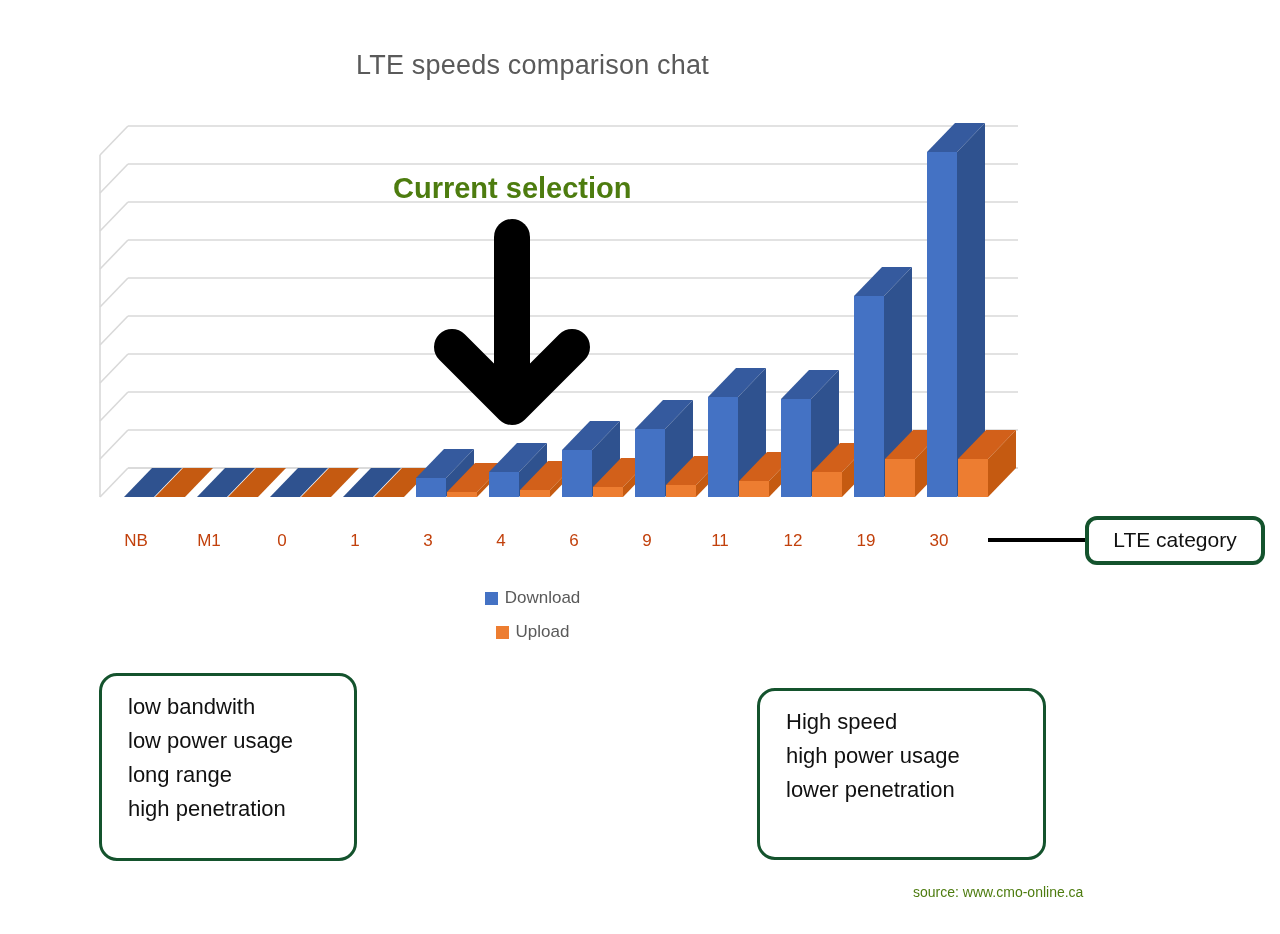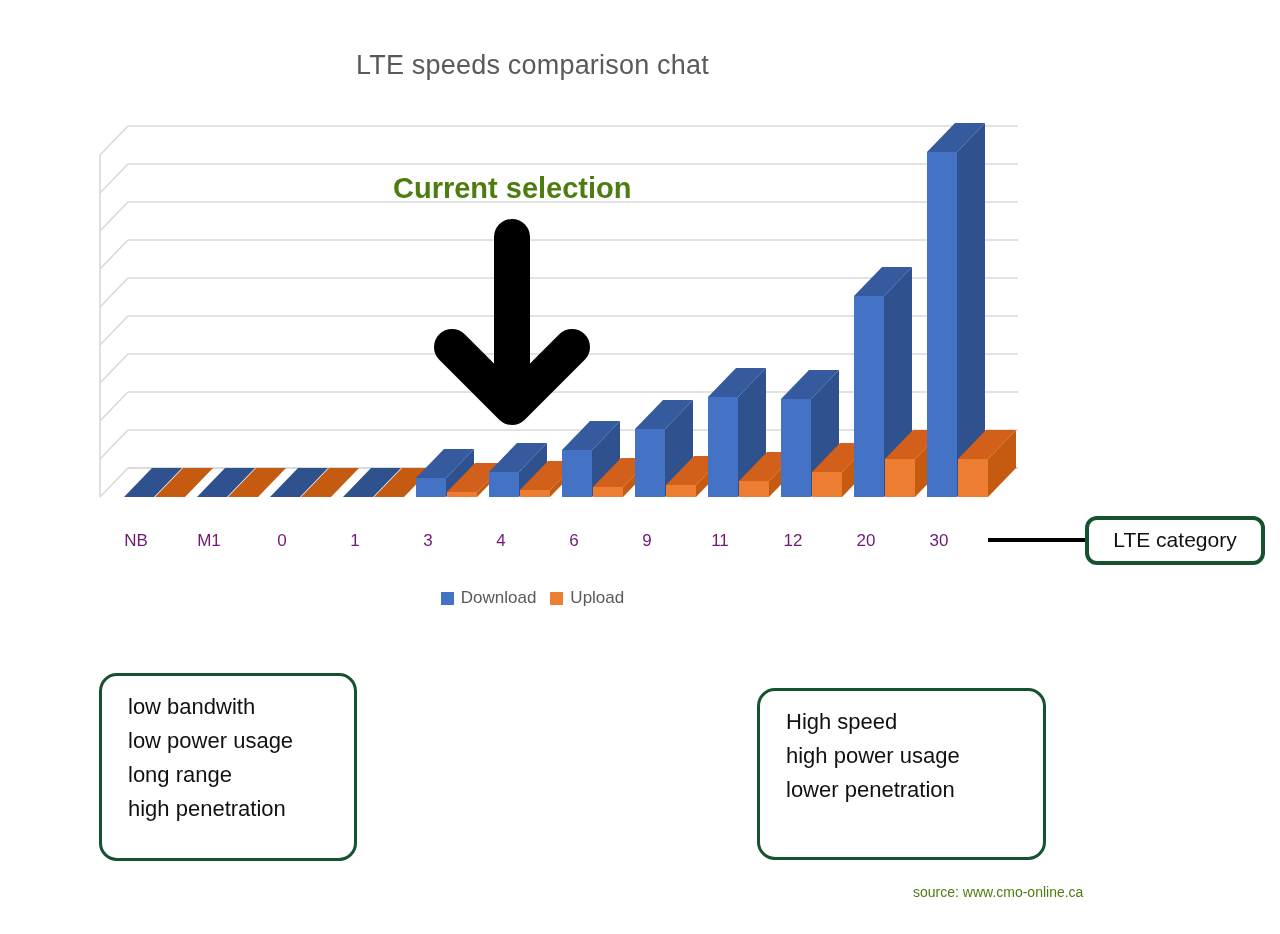--- a/index.html
+++ b/index.html
@@ -28,34 +28,35 @@
     text-align: center;
     font-size: 27px;
     color: #5a5a5a;
     font-family: "Liberation Sans", sans-serif;
     letter-spacing: 0.2px;
     white-space: nowrap;
   }
   .axis-label {
     position: absolute;
     font-size: 17px;
-    color: #701a75;
+    color: #c2410c;
     font-family: "Liberation Sans", sans-serif;
     text-align: center;
     width: 60px;
   }
   .legend {
     position: absolute;
     left: 0;
     top: 588px;
     width: 1065px;
     display: flex;
     justify-content: center;
     align-items: center;
     gap: 14px;
+    flex-direction: column;
   }
   .legend-entry {
     display: flex;
     align-items: center;
     gap: 7px;
   }
   .legend-swatch {
     width: 13px;
     height: 13px;
     display: inline-block;
@@ -283,21 +284,21 @@
   <div class="axis-label" style="left:106px; top:531px;">NB</div>
   <div class="axis-label" style="left:179px; top:531px;">M1</div>
   <div class="axis-label" style="left:252px; top:531px;">0</div>
   <div class="axis-label" style="left:325px; top:531px;">1</div>
   <div class="axis-label" style="left:398px; top:531px;">3</div>
   <div class="axis-label" style="left:471px; top:531px;">4</div>
   <div class="axis-label" style="left:544px; top:531px;">6</div>
   <div class="axis-label" style="left:617px; top:531px;">9</div>
   <div class="axis-label" style="left:690px; top:531px;">11</div>
   <div class="axis-label" style="left:763px; top:531px;">12</div>
-  <div class="axis-label" style="left:836px; top:531px;">20</div>
+  <div class="axis-label" style="left:836px; top:531px;">19</div>
   <div class="axis-label" style="left:909px; top:531px;">30</div>
 
   <div class="legend">
     <div class="legend-entry">
       <span class="legend-swatch" style="background:#4472C4;"></span>
       <span class="legend-text">Download</span>
     </div>
     <div class="legend-entry">
       <span class="legend-swatch" style="background:#ED7D31;"></span>
       <span class="legend-text">Upload</span>

